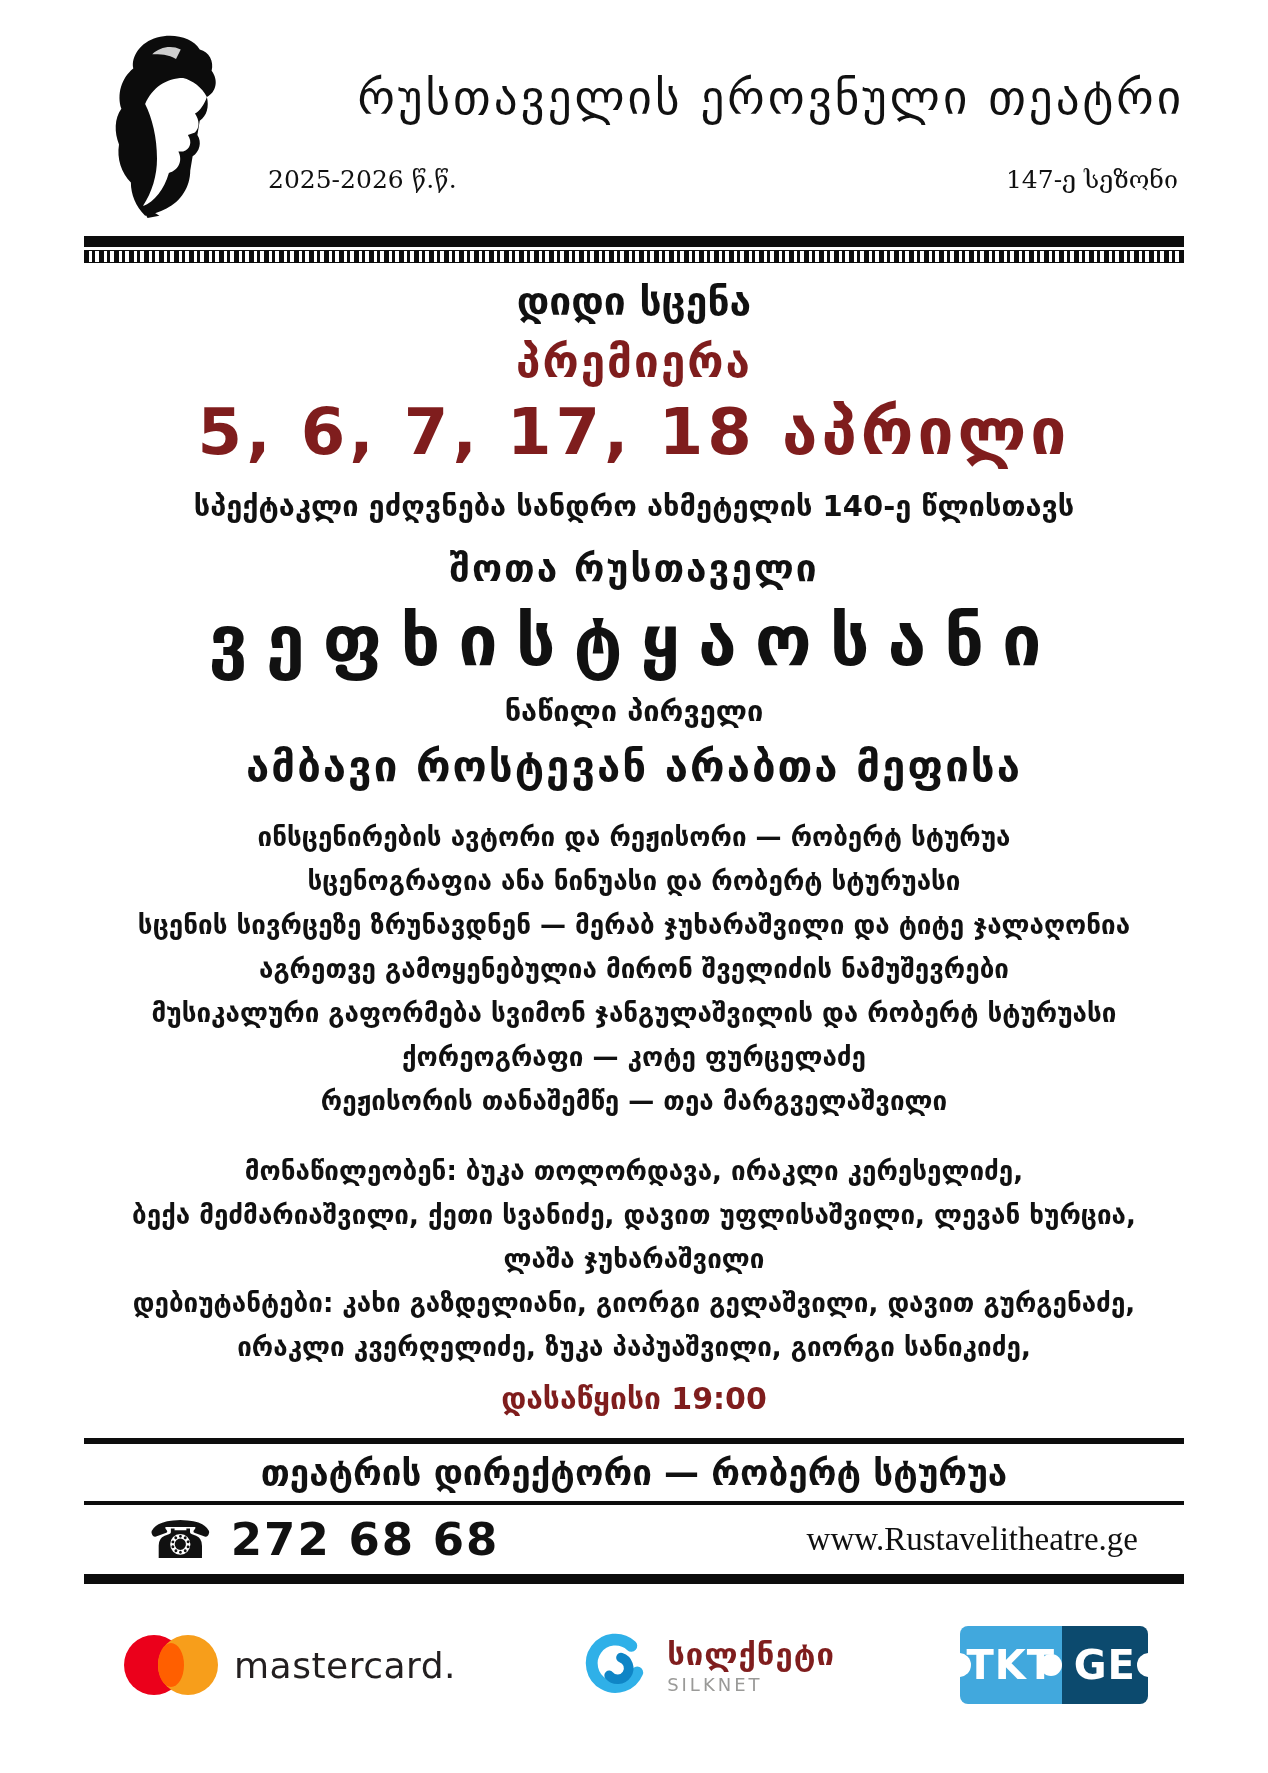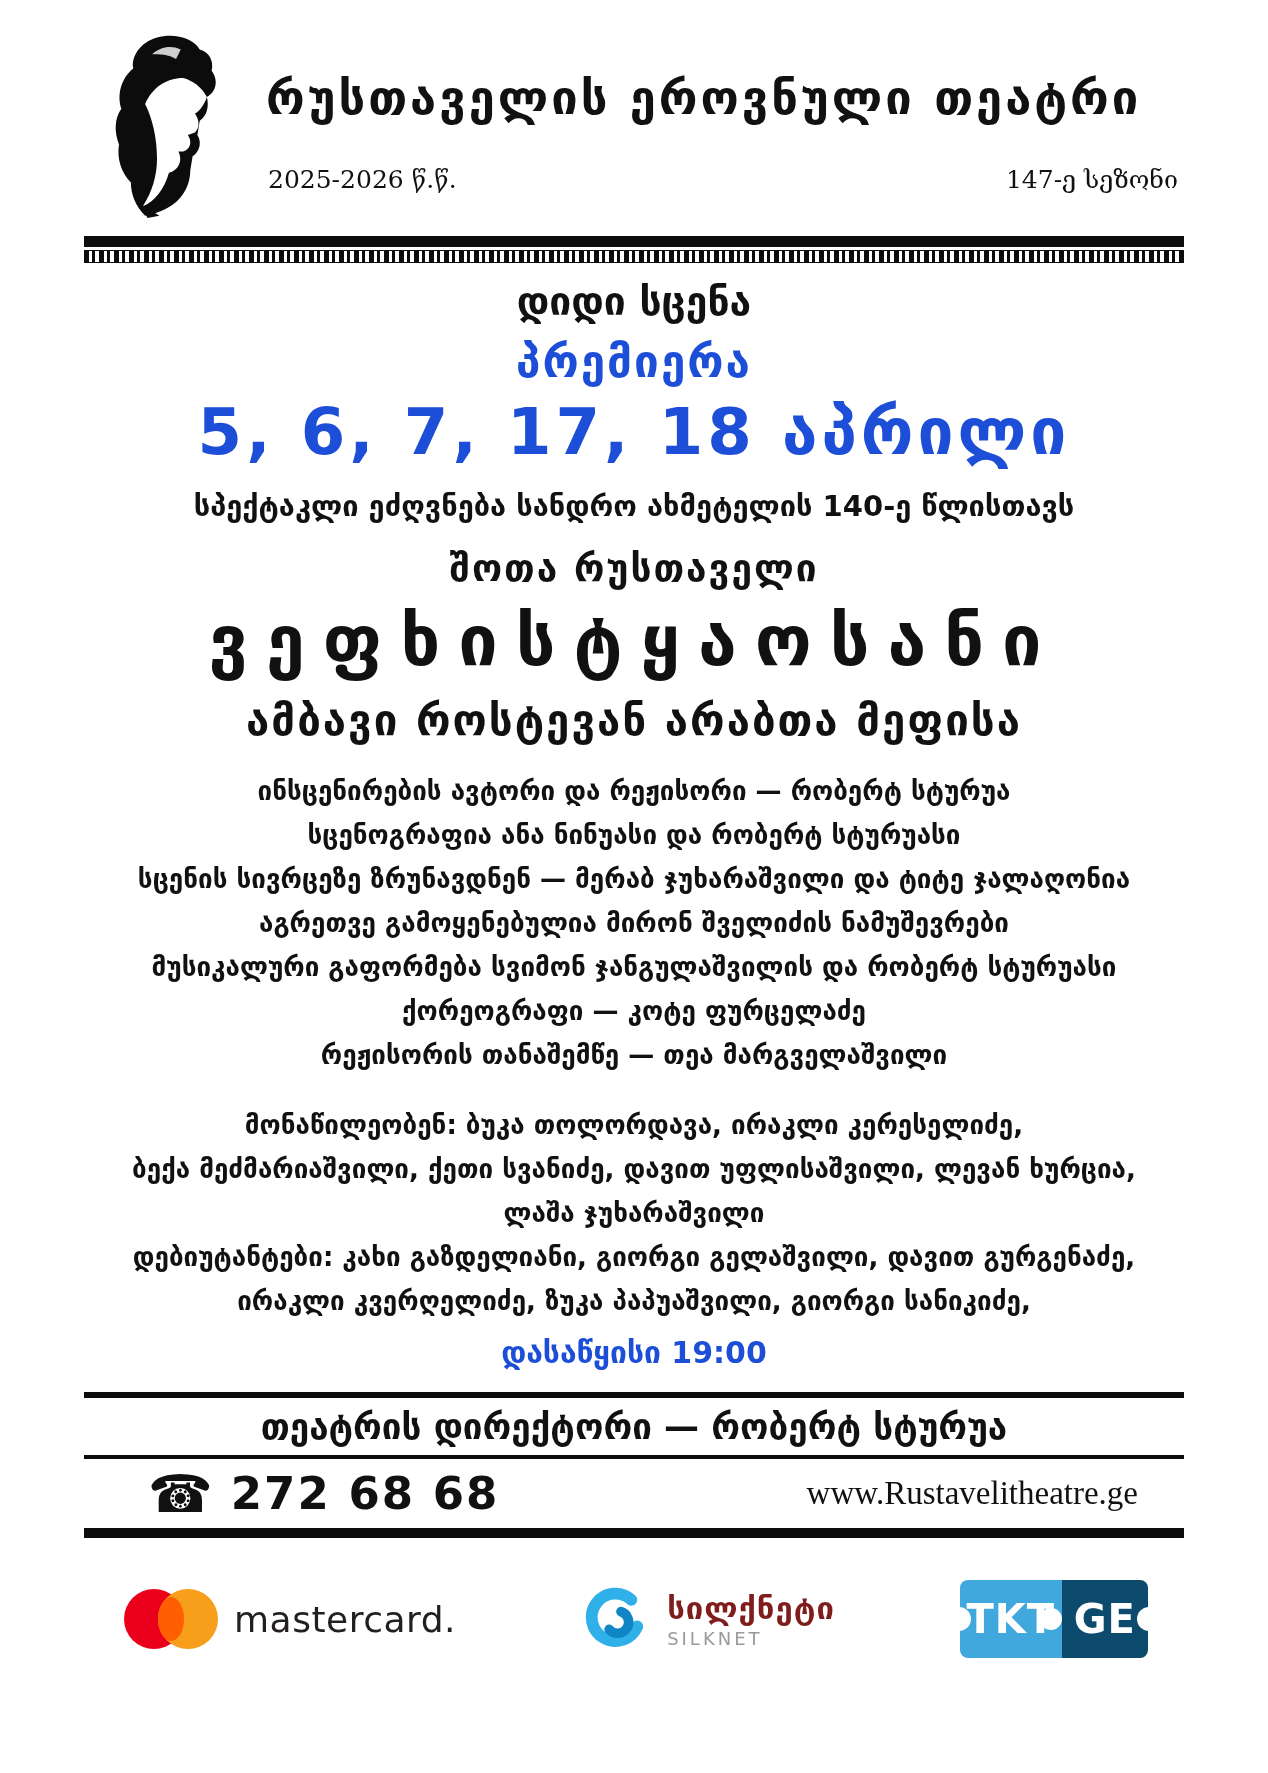--- a/index.html
+++ b/index.html
@@ -11,42 +11,42 @@
     overflow:hidden;
   }
   .poster { width:1268px; height:1773px; padding:28px 84px 0 84px; background:#fff; }
 
   
   .header { display:flex; align-items:flex-start; }
   .logo-wrap { width:150px; flex:0 0 150px; margin-left:18px; }
   .header-right { flex:1; padding-left:14px; }
   .theatre-title {
     margin-top:42px;
-    font-size:47px; font-weight:bold; letter-spacing:3px;
-    white-space:nowrap; text-align:left;
+    font-size:47px; font-weight:normal; letter-spacing:3px;
+    white-space:nowrap; text-align:right;
   }
   .season-row {
     display:flex; justify-content:space-between;
     margin-top:40px; padding:0 6px 0 2px;
     font-family:"DejaVu Serif","DejaVu Sans",serif;
     font-size:25px;
   }
 
   
   .divider { margin-top:14px; }
   .rule-solid { height:11px; background:#0d0d0d; }
   .rule-dotted {
     margin-top:3px; height:13px;
     border-top:1.5px solid #0d0d0d; border-bottom:1.5px solid #0d0d0d;
     background:repeating-linear-gradient(90deg,#0d0d0d 0 5px,#ffffff 5px 8px,#0d0d0d 8px 11px,#ffffff 11px 15px);
   }
 
   
   .center { text-align:center; }
-  .red { color:#1d4ed8; }
+  .red { color:#7f1d1d; }
   .stage-label   { margin-top:16px; font-size:39px; font-weight:bold; }
   .premiere      { margin-top:12px; font-size:44px; font-weight:bold; letter-spacing:2px; }
   .dates         { margin-top:8px;  font-size:64px; font-weight:bold; letter-spacing:4px; }
   .dedication    { margin-top:20px; font-size:29px; font-weight:bold; }
   .author        { margin-top:24px; font-size:37px; font-weight:bold; letter-spacing:2px; }
   .play-title    { margin-top:10px; font-size:70px; font-weight:bold; letter-spacing:18px; white-space:nowrap; }
   .part          { margin-top:12px; font-size:29px; font-weight:bold; }
   .subtitle      { margin-top:14px; font-size:42px; font-weight:bold; letter-spacing:2px; }
 
   .credits { margin-top:24px; }
@@ -118,20 +118,21 @@
     <div class="rule-dotted"></div>
   </div>
 
   <div class="center">
     <div class="stage-label">დიდი სცენა</div>
     <div class="premiere red">პრემიერა</div>
     <div class="dates red">5, 6, 7, 17, 18 აპრილი</div>
     <div class="dedication">სპექტაკლი ეძღვნება სანდრო ახმეტელის 140-ე წლისთავს</div>
     <div class="author">შოთა რუსთაველი</div>
     <div class="play-title">ვეფხისტყაოსანი</div>
+    <div class="part">ნაწილი პირველი</div>
     <div class="subtitle">ამბავი როსტევან არაბთა მეფისა</div>
 
     <div class="credits">
       <div class="line">ინსცენირების ავტორი და რეჟისორი — რობერტ სტურუა</div>
       <div class="line">სცენოგრაფია  ანა ნინუასი და რობერტ სტურუასი</div>
       <div class="line">სცენის სივრცეზე ზრუნავდნენ — მერაბ ჯუხარაშვილი და  ტიტე ჯალაღონია</div>
       <div class="line">აგრეთვე გამოყენებულია მირონ შველიძის ნამუშევრები</div>
       <div class="line">მუსიკალური გაფორმება  სვიმონ ჯანგულაშვილის და რობერტ სტურუასი</div>
       <div class="line">ქორეოგრაფი — კოტე ფურცელაძე</div>
       <div class="line">რეჟისორის თანაშემწე — თეა მარგველაშვილი</div>

